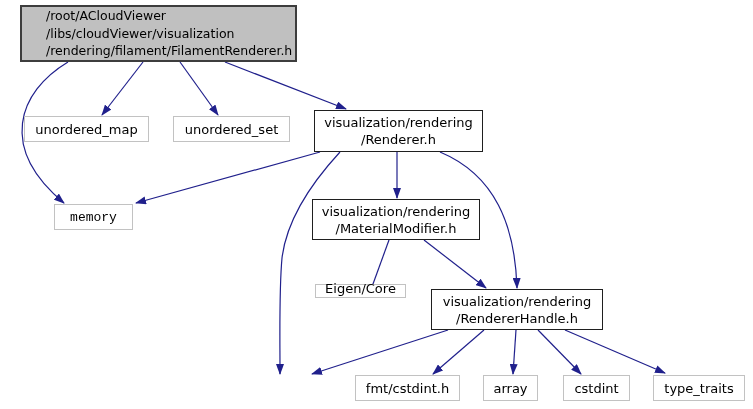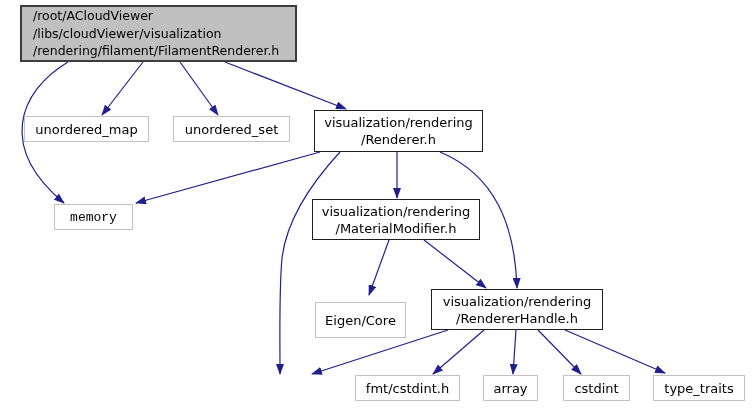--- a/index.html
+++ b/index.html
@@ -29,21 +29,21 @@
     line-height: 17px;
     white-space: pre-line;
   }
   .node.leaf { border: 1px solid #c2c2c2; }
   .node.linked { border: 1.5px solid #1f1f1f; }
   .node.root {
     background: #c0c0c0;
     border: 2px solid #3d3d3d;
     justify-content: flex-start;
     text-align: left;
-    padding-left: 11px;
+    padding-left: 24px;
     font-size: 12.5px;
     line-height: 17.5px;
   }
   .edge { fill: none; stroke: currentColor; stroke-width: 1.2; }
 </style>
 </head>
 <body>
 
 <div id="graph">
 
@@ -91,21 +91,21 @@
 
   <div class="node leaf" style="left:54px; top:204px; width:79px; height:26px;font-family:Liberation Mono, monospace;">
     <span>memory</span>
   </div>
 
   <div class="node linked" style="left:312px; top:199px; width:168px; height:41px;">
     <span>visualization/rendering
 /MaterialModifier.h</span>
   </div>
 
-  <div class="node leaf" style="left:315px; top:302px; width:91px; height:36px;">
+  <div class="node leaf" style="left:315px; top:284px; width:91px; height:14px;align-items:flex-end;">
     <span>Eigen/Core</span>
   </div>
 
   <div class="node linked" style="left:431px; top:289px; width:172px; height:41px;">
     <span>visualization/rendering
 /RendererHandle.h</span>
   </div>
 
 
   <div class="node leaf" style="left:355px; top:375px; width:105px; height:26px;">

